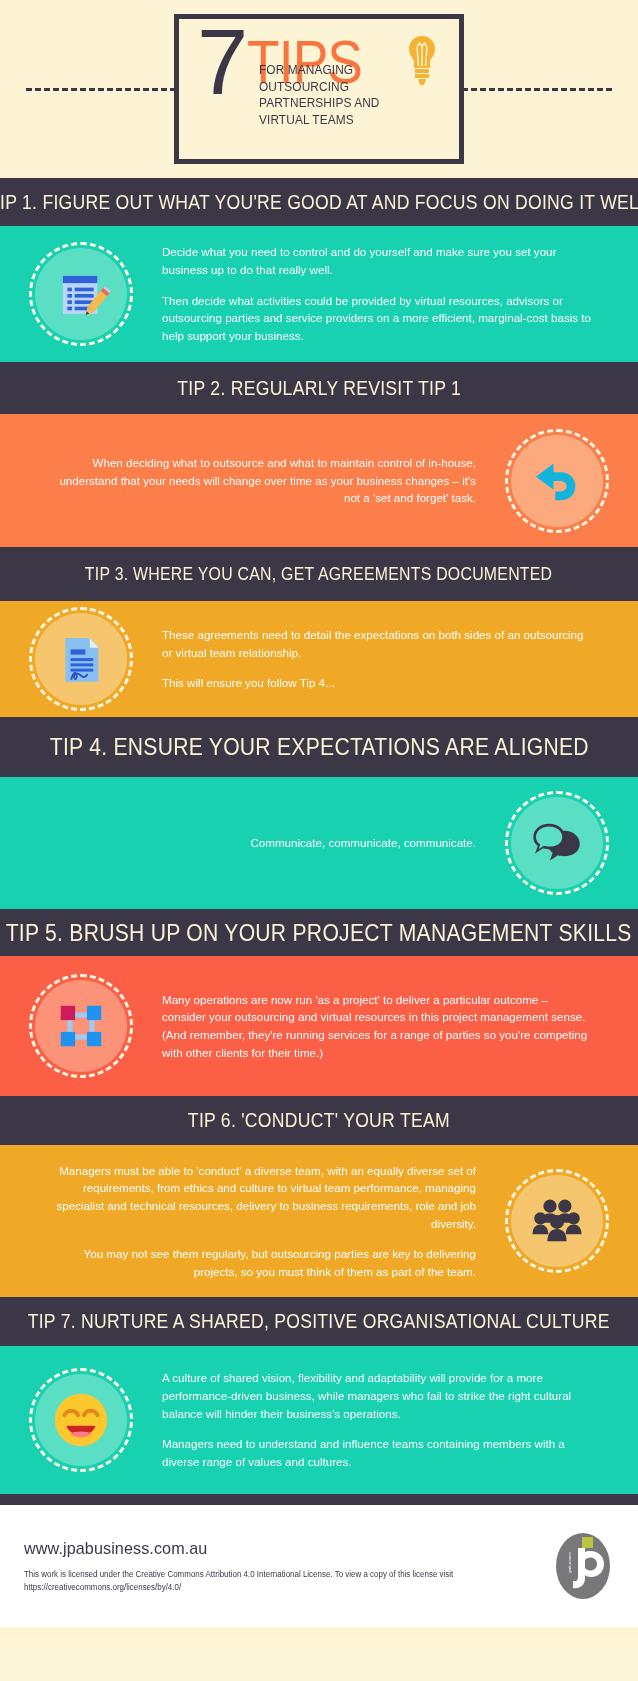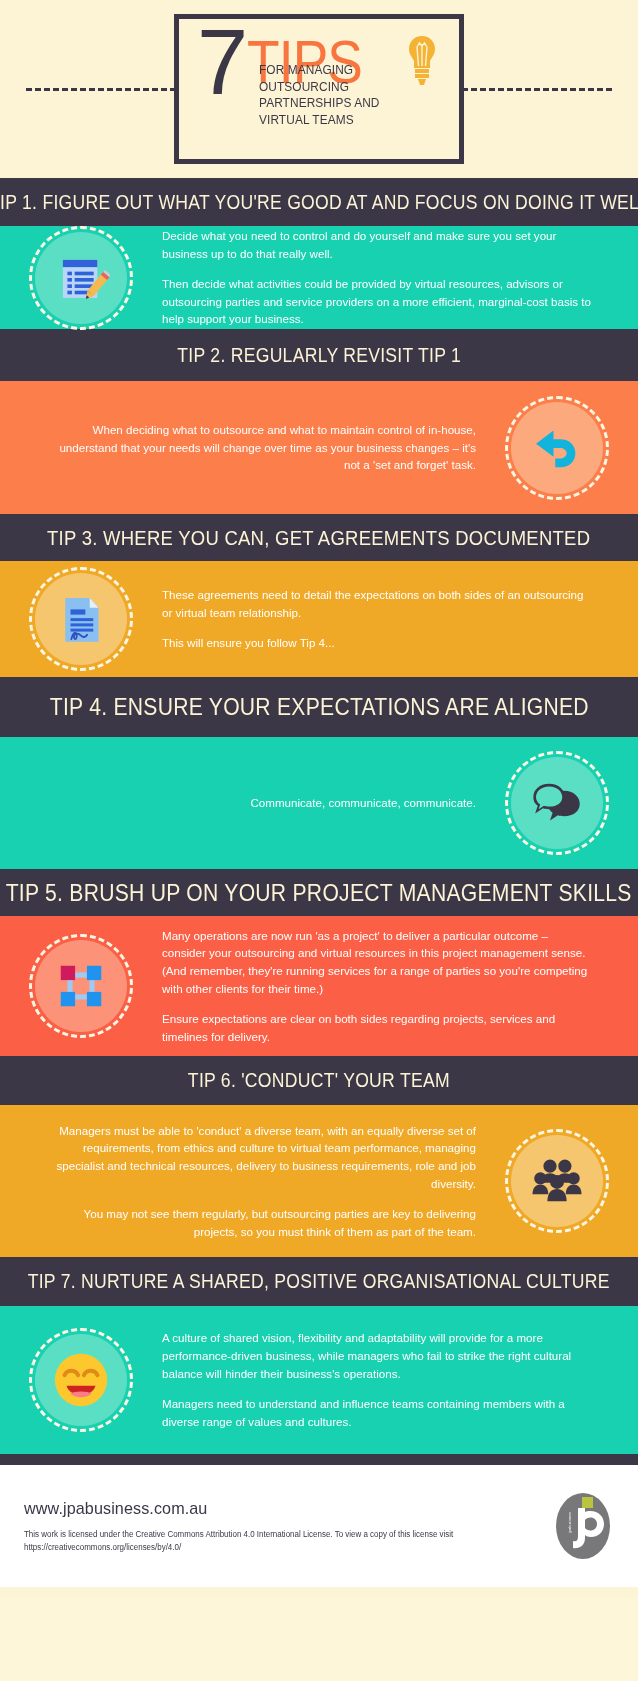--- a/index.html
+++ b/index.html
@@ -245,21 +245,21 @@
           </div>
         </div>
         <div class="subtitle">FOR MANAGING  OUTSOURCING PARTNERSHIPS AND VIRTUAL TEAMS</div>
       </div>
     </div>
   </div>
 
   <div class="tip-head" style="height:48px;font-size:20px;">
     <span>TIP 1. FIGURE OUT WHAT YOU'RE GOOD AT AND FOCUS ON DOING IT WELL</span>
   </div>
-  <div class="tip-body icon-left" style="height:103px;background:#18d1b0;">
+  <div class="tip-body icon-left" style="height:136px;background:#18d1b0;">
     <div class="icon-wrap">
       <div class="icon-circle">
         <div class="inner" style="background:#5bdfc4;"></div>
         <svg viewBox="0 0 64 64" width="58" height="58">
           <rect x="12" y="12" width="38" height="42" fill="#b9d5f7"></rect>
           <rect x="12" y="12" width="38" height="8" fill="#2f62d8"></rect>
           <g fill="#2f62d8">
             <rect x="17" y="25" width="5" height="4"></rect>
               <rect x="25" y="25" width="21" height="4"></rect>
             <rect x="17" y="32" width="5" height="4"></rect>
@@ -296,21 +296,21 @@
           <path d="M28 12 L28 22 L36 22 C46 22 53 29 53 38 C53 47 46 54 36 54 L30 54 L30 44 L36 44
                    C40 44 43 41 43 38 C43 35 40 32 36 32 L28 32 L28 42 L8 27 Z" fill="#12b4dd"></path>
         </svg>
       </div>
     </div>
     <div class="tip-text">
       <p>When deciding what to outsource and what to maintain control of in-house, understand that your needs will change over time as your business changes – it's not a 'set and forget' task.</p>
     </div>
   </div>
 
-  <div class="tip-head" style="height:47px;font-size:21px;">
+  <div class="tip-head" style="height:54px;font-size:18px;">
     <span>TIP 3. WHERE YOU CAN, GET AGREEMENTS DOCUMENTED</span>
   </div>
   <div class="tip-body icon-left" style="height:116px;background:#f0a827;">
     <div class="icon-wrap">
       <div class="icon-circle">
         <div class="inner" style="background:#f6c66e;"></div>
         <svg viewBox="0 0 64 64" width="56" height="56">
           <path d="M14 8 L42 8 L52 19 L52 58 L14 58 Z" fill="#89c0ef"></path>
           <path d="M42 8 L52 19 L42 19 Z" fill="#e4f1fc"></path>
           <g fill="#2f62d8">
@@ -367,21 +367,20 @@
           </g>
           <rect x="8" y="8" width="17" height="17" fill="#cf1a5c"></rect>
           <rect x="39" y="8" width="17" height="17" fill="#1f93ee"></rect>
           <rect x="8" y="39" width="17" height="17" fill="#1f93ee"></rect>
           <rect x="39" y="39" width="17" height="17" fill="#1f93ee"></rect>
         </svg>
       </div>
     </div>
     <div class="tip-text">
       <p>Many operations are now run 'as a project' to deliver a particular outcome – consider your outsourcing and virtual resources in this project management sense. (And remember, they're running services for a range of parties so you're competing with other clients for their time.)</p>
-      <p>Ensure expectations are clear on both sides regarding projects, services and timelines for delivery.</p>
     </div>
   </div>
 
   <div class="tip-head" style="height:49px;font-size:20px;">
     <span>TIP 6. 'CONDUCT' YOUR TEAM</span>
   </div>
   <div class="tip-body icon-right" style="height:152px;background:#f0a827;">
     <div class="icon-wrap">
       <div class="icon-circle">
         <div class="inner" style="background:#f6c66e;"></div>

